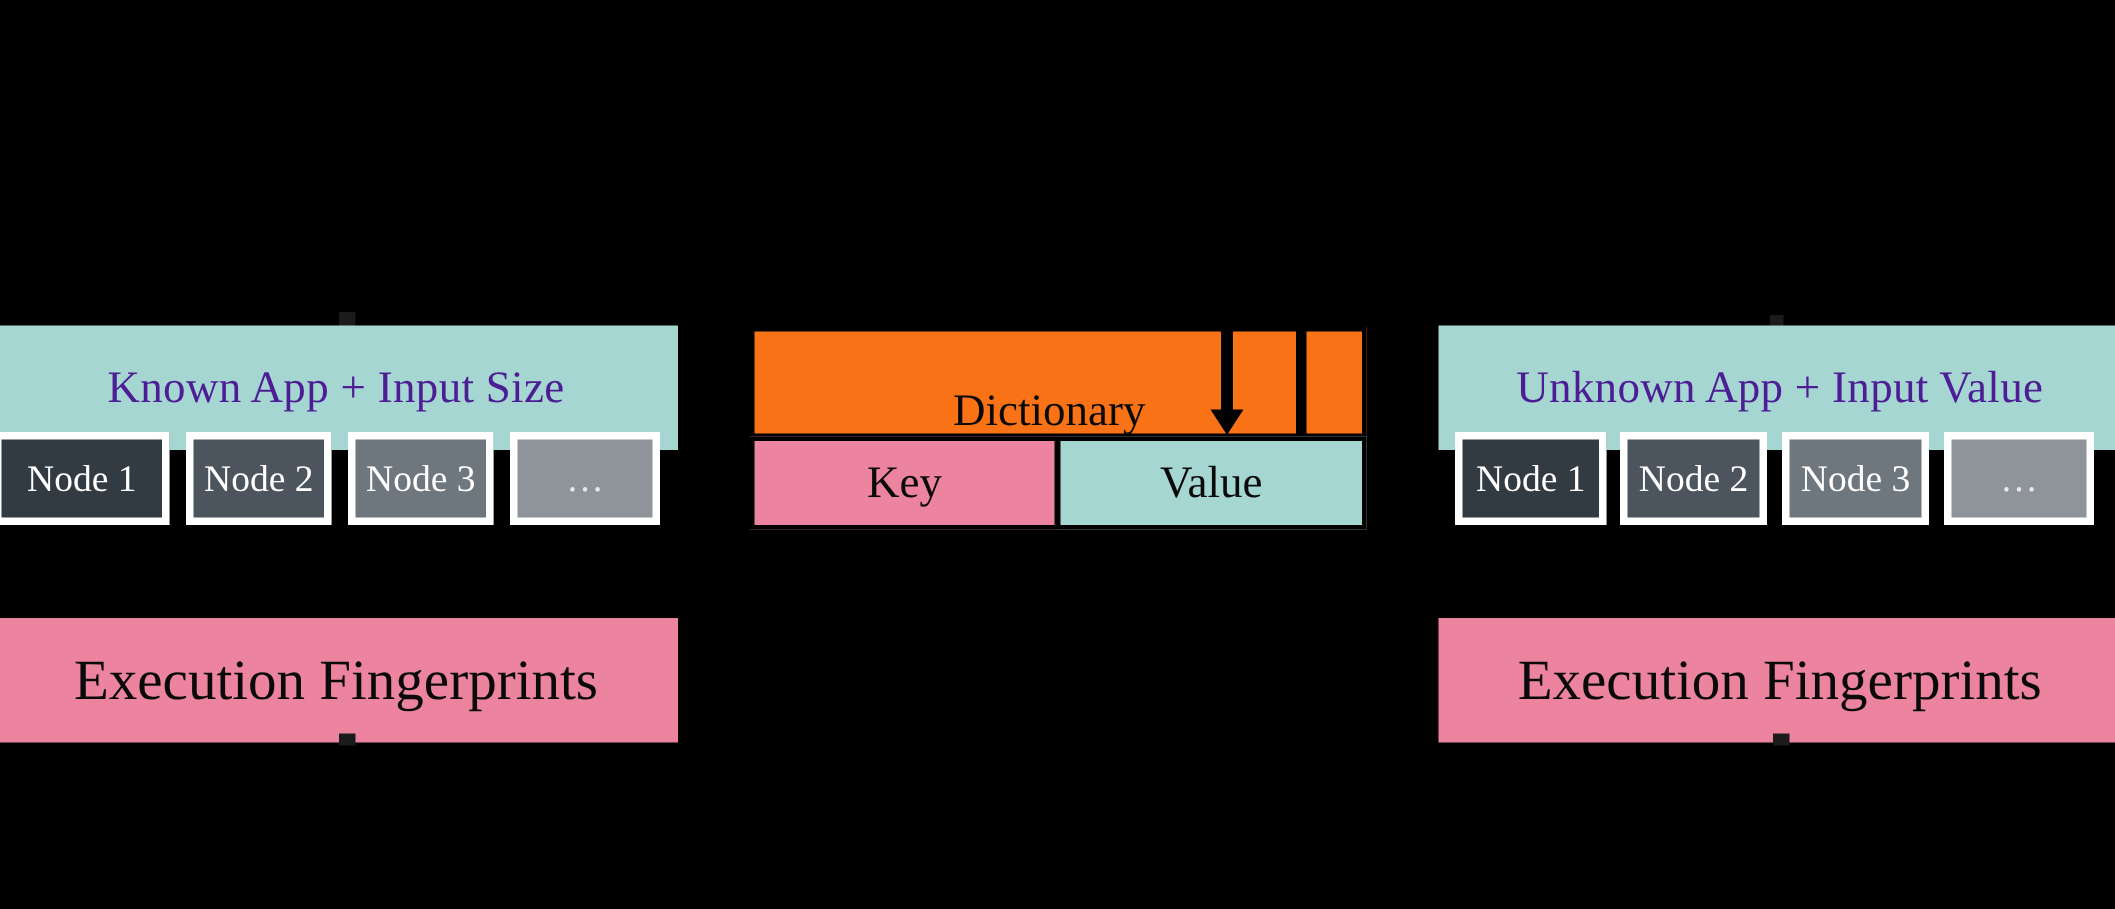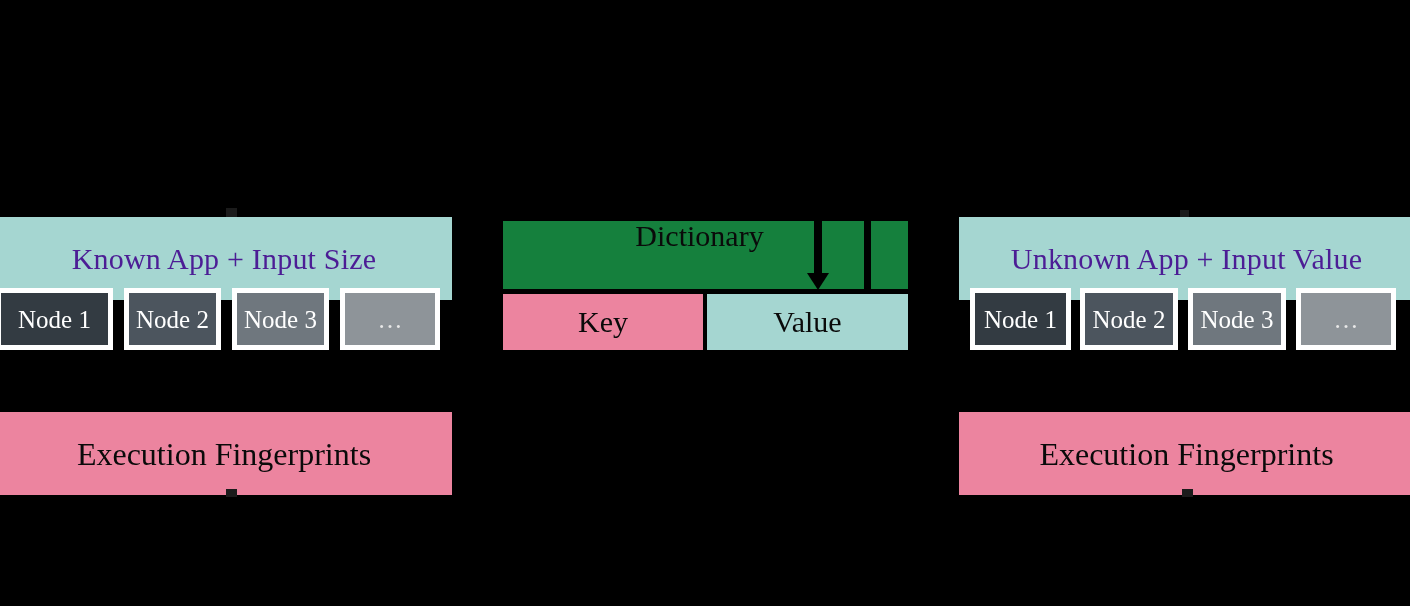--- a/index.html
+++ b/index.html
@@ -46,25 +46,25 @@
     justify-content: center;
     color: #ffffff;
     font-size: 25px;
     line-height: 1;
     white-space: nowrap;
   }
   .node-chip.muted { color: #e8e8e8; }
 
   
   .dict-header {
-    background: #15803d;
+    background: #f97316;
     border: 3px solid #000000;
     border-bottom-width: 4px;
     display: flex;
-    align-items: flex-start;
+    align-items: flex-end;
     justify-content: center;
     position: relative;
   }
   .dict-header-label {
     color: #0a0a0a;
     font-size: 30px;
     line-height: 1;
     white-space: nowrap;
     position: relative;
     left: -6px;
@@ -93,21 +93,21 @@
 
   
   .fingerprint-bar {
     background: #ec849f;
     display: flex;
     align-items: center;
     justify-content: center;
   }
   .fingerprint-label {
     color: #0a0a0a;
-    font-size: 32px;
+    font-size: 38px;
     line-height: 1;
     white-space: nowrap;
   }
 
   
   .stub { background: #1b1b1b; }
 </style>
 </head>
 <body>
 

